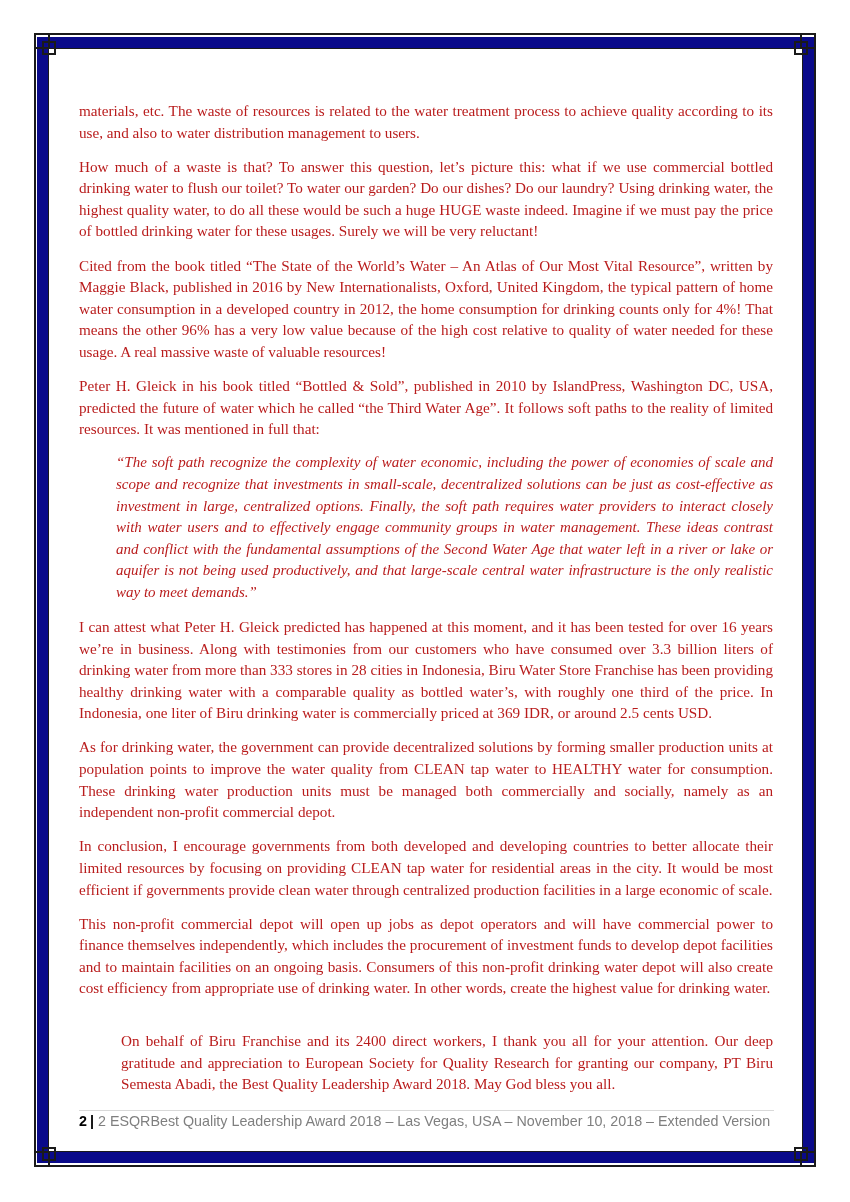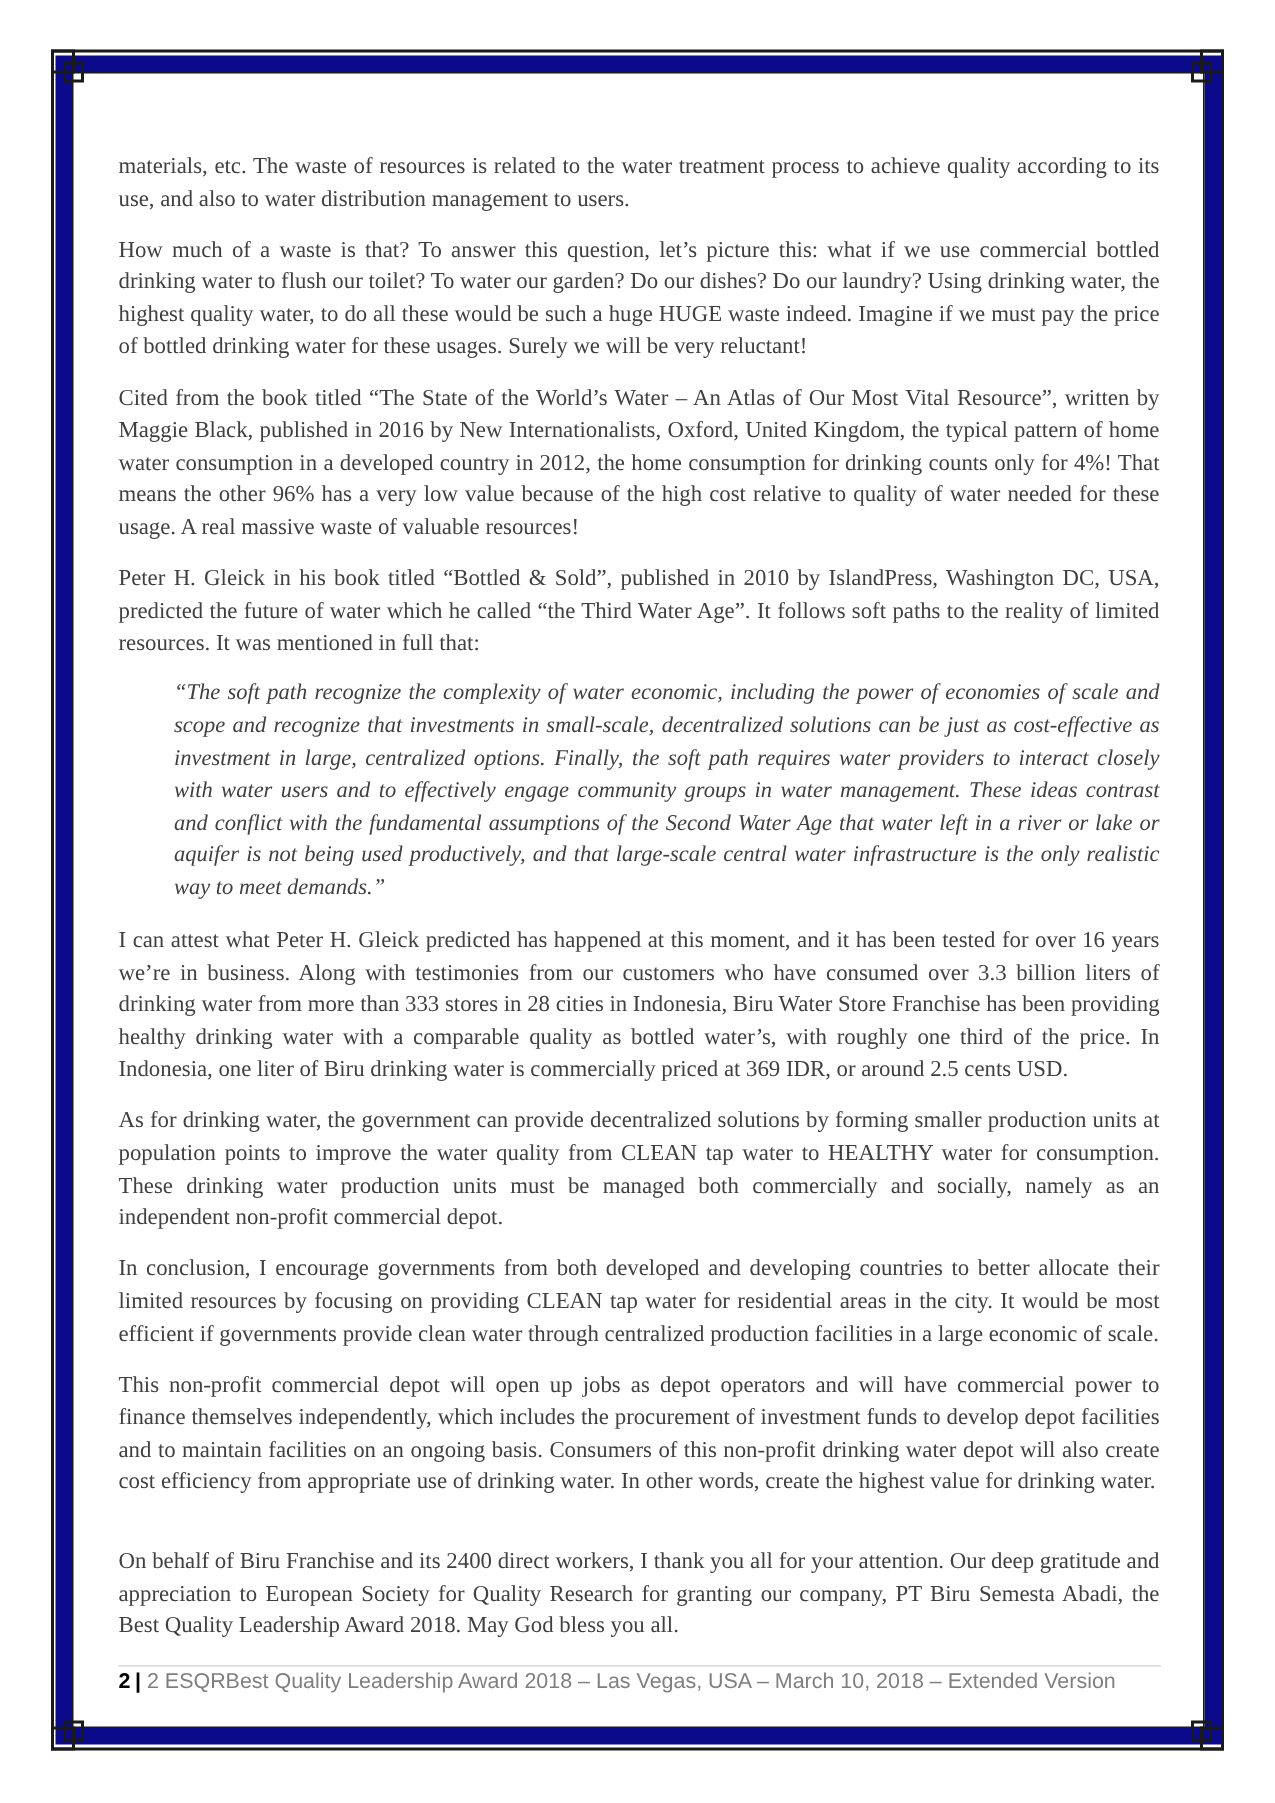--- a/index.html
+++ b/index.html
@@ -21,28 +21,28 @@
     .corner {
       position: absolute; width: 16px; height: 16px; box-sizing: border-box;
       border: 2px solid #1a1a1a;
     }
     .corner.sq2 { width: 14px; height: 14px; }
 
     
     .content {
       position: absolute; left: 79px; top: 100px; width: 694px;
       font-family: "Liberation Serif", serif; font-size: 15.2px; line-height: 21.6px;
-      color: #404040; text-align: justify;
+      color: #b91c1c; text-align: justify;
     }
     .content p { margin: 0 0 12.5px 0; }
     .content p.quote {
       font-style: italic; margin-left: 37px; margin-right: 0; margin-bottom: 12.5px;
       font-size: 15px;
     }
-    .content p.spaced { margin-top: 31px; }
+    .content p.spaced { margin-top: 31px; margin-left: 42px; }
 
     
     .footer-rule {
       position: absolute; left: 79px; top: 1110px; width: 695px; height: 1px; background: #d9d9d9;
     }
     .footer {
       position: absolute; left: 79px; top: 1113px; width: 720px;
       font-family: "Liberation Sans", sans-serif; font-size: 14.3px; color: #7f7f7f; white-space: nowrap;
     }
     .footer .pnum { color: #000000; font-weight: bold; }
@@ -72,14 +72,14 @@
   <p class="quote">“The soft path recognize the complexity of water economic, including the power of economies of scale and scope and recognize that investments in small-scale, decentralized solutions can be just as cost-effective as investment in large, centralized options. Finally, the soft path requires water providers to interact closely with water users and to effectively engage community groups in water management. These ideas contrast and conflict with the fundamental assumptions of the Second Water Age that water left in a river or lake or aquifer is not being used productively, and that large-scale central water infrastructure is the only realistic way to meet demands.”</p>
   <p>I can attest what Peter H. Gleick predicted has happened at this moment, and it has been tested for over 16 years we’re in business. Along with testimonies from our customers who have consumed over 3.3 billion liters of drinking water from more than 333 stores in 28 cities in Indonesia, Biru Water Store Franchise has been providing healthy drinking water with a comparable quality as bottled water’s, with roughly one third of the price. In Indonesia, one liter of Biru drinking water is commercially priced at 369 IDR, or around 2.5 cents USD.</p>
   <p>As for drinking water, the government can provide decentralized solutions by forming smaller production units at population points to improve the water quality from CLEAN tap water to HEALTHY water for consumption. These drinking water production units must be managed both commercially and socially, namely as an independent non-profit commercial depot.</p>
   <p>In conclusion, I encourage governments from both developed and developing countries to better allocate their limited resources by focusing on providing CLEAN tap water for residential areas in the city. It would be most efficient if governments provide clean water through centralized production facilities in a large economic of scale.</p>
   <p>This non-profit commercial depot will open up jobs as depot operators and will have commercial power to finance themselves independently, which includes the procurement of investment funds to develop depot facilities and to maintain facilities on an ongoing basis. Consumers of this non-profit drinking water depot will also create cost efficiency from appropriate use of drinking water. In other words, create the highest value for drinking water.</p>
   <p class="spaced">On behalf of Biru Franchise and its 2400 direct workers, I thank you all for your attention. Our deep gratitude and appreciation to European Society for Quality Research for granting our company, PT Biru Semesta Abadi, the Best Quality Leadership Award 2018. May God bless you all.</p>
 </div>
 
 <div class="footer-rule"></div>
 <div class="footer">
-  <span class="pnum">2</span><span class="sep">|</span><span>2 ESQRBest Quality Leadership Award 2018 – Las Vegas, USA – March 10, 2018 – Extended Version</span>
+  <span class="pnum">2</span><span class="sep">|</span><span>2 ESQRBest Quality Leadership Award 2018 – Las Vegas, USA – November 10, 2018 – Extended Version</span>
 </div>
 
 </body></html>

